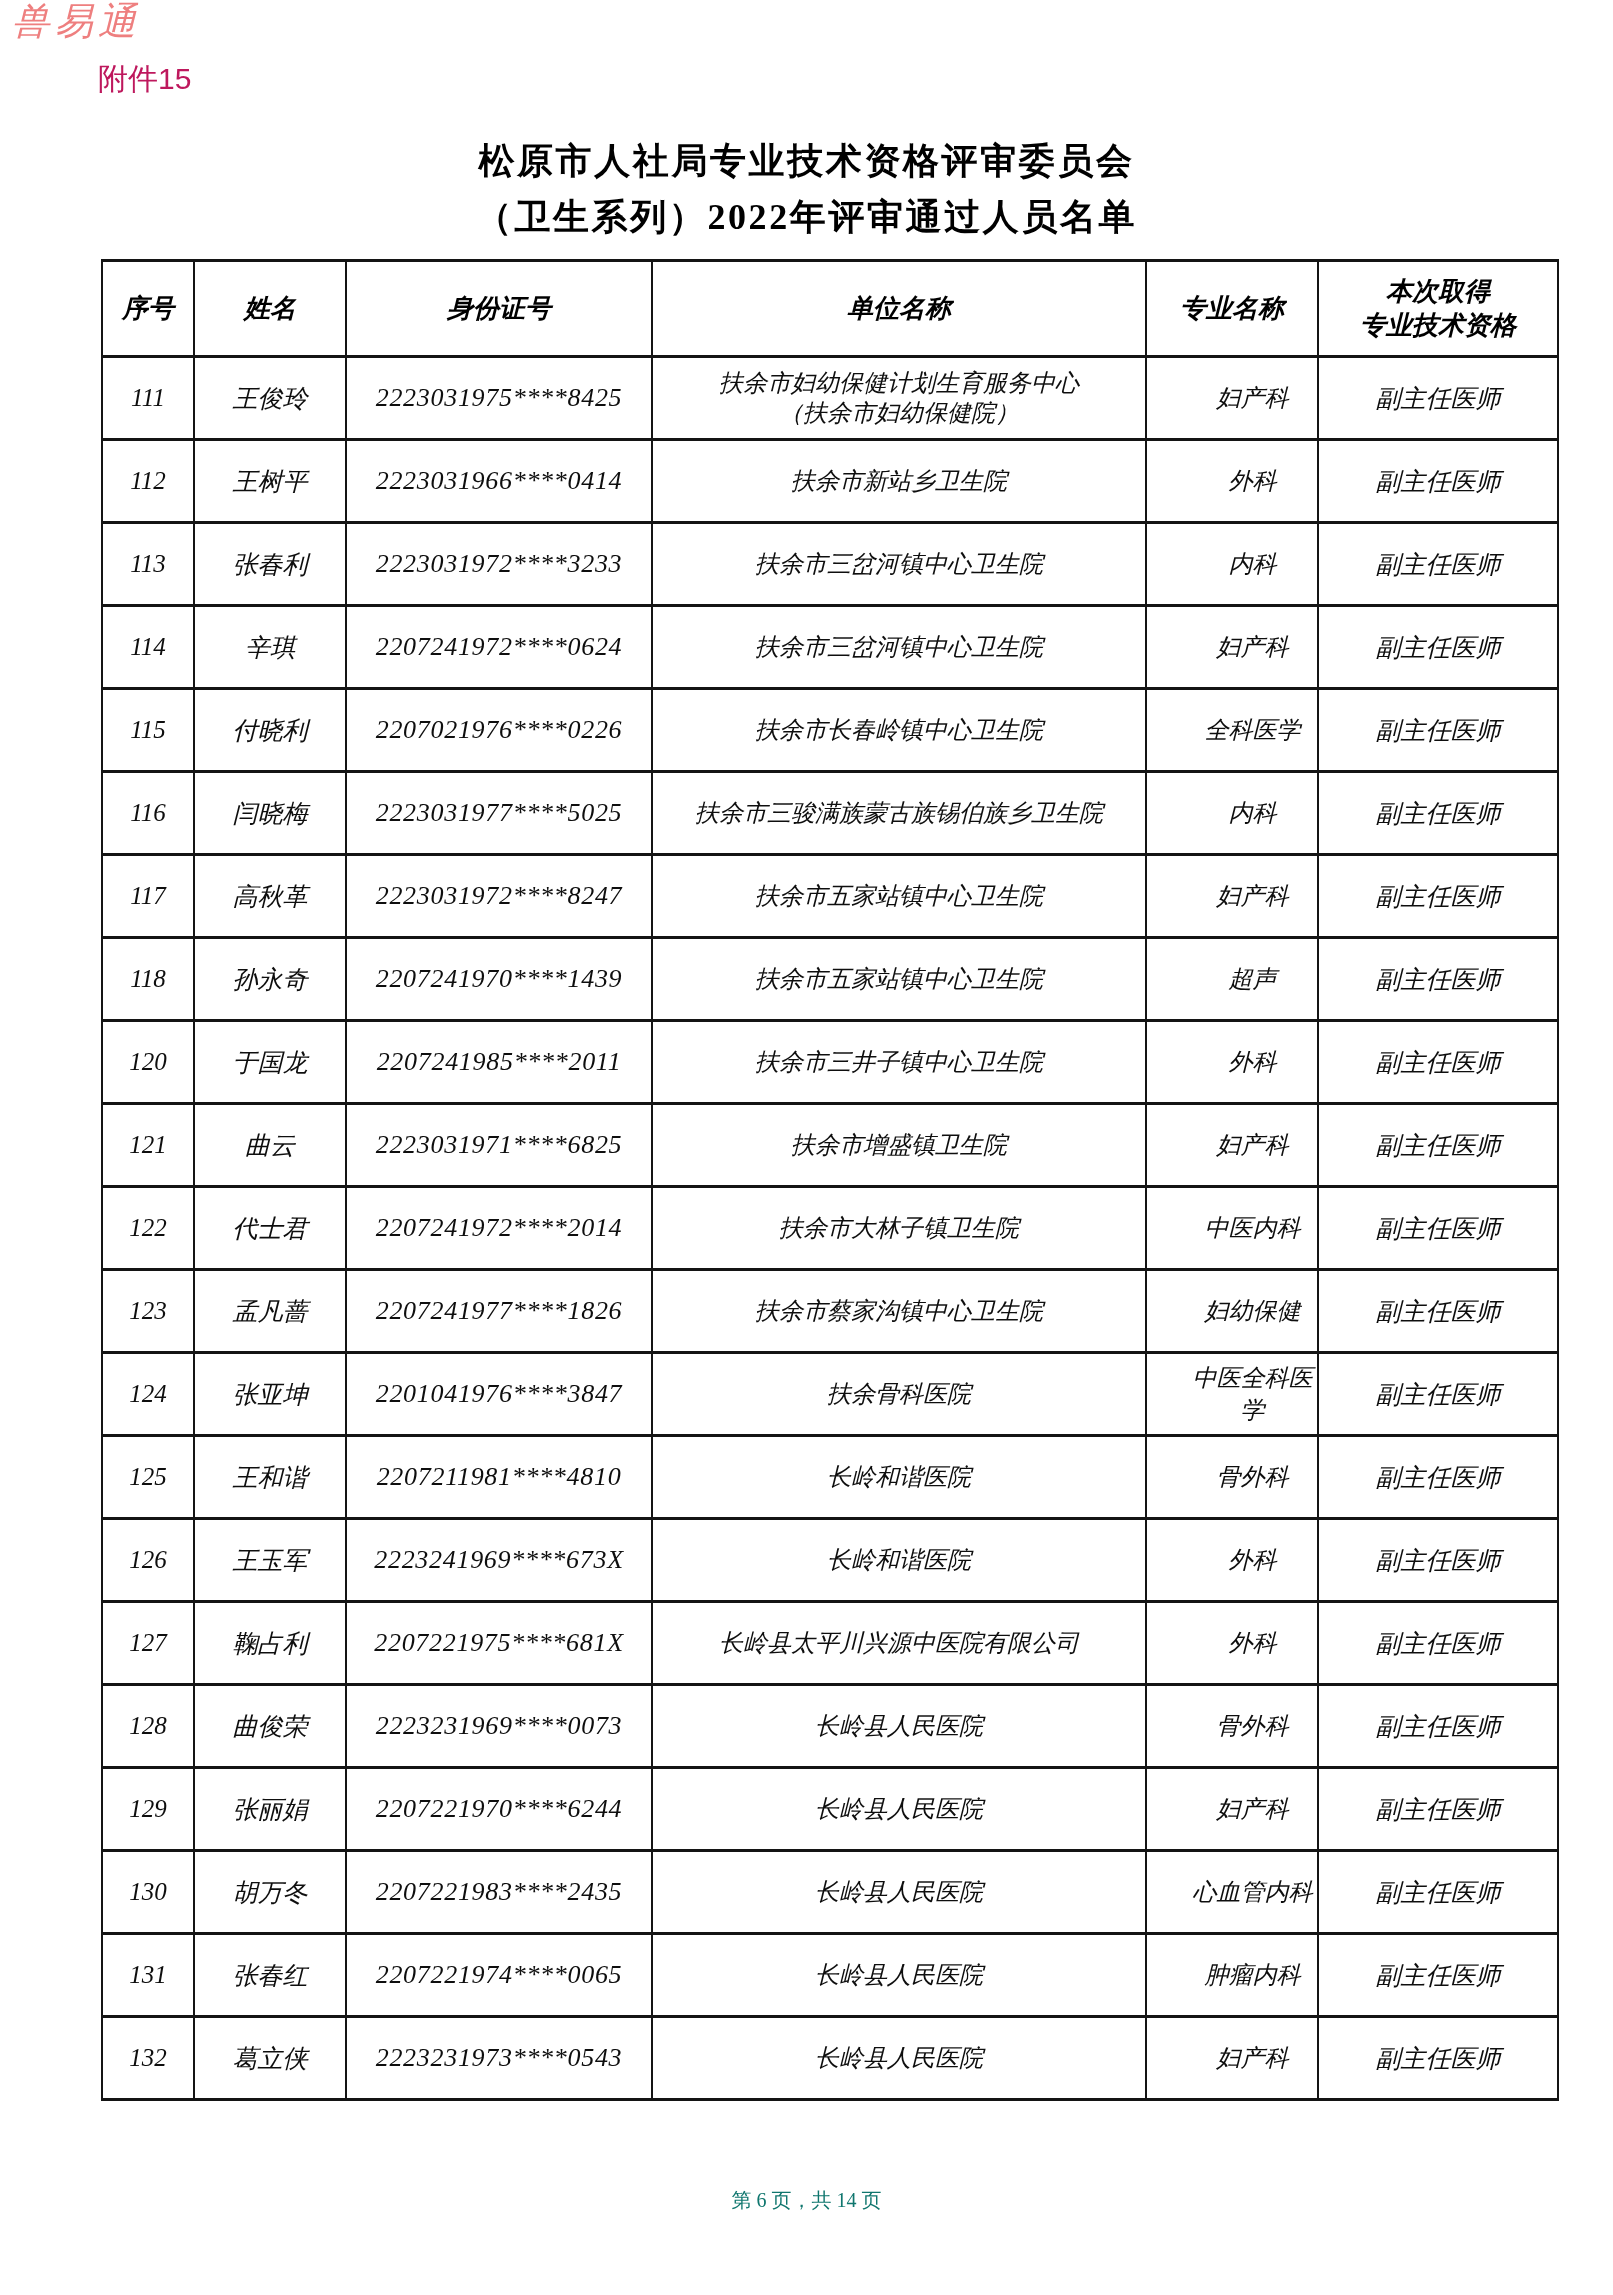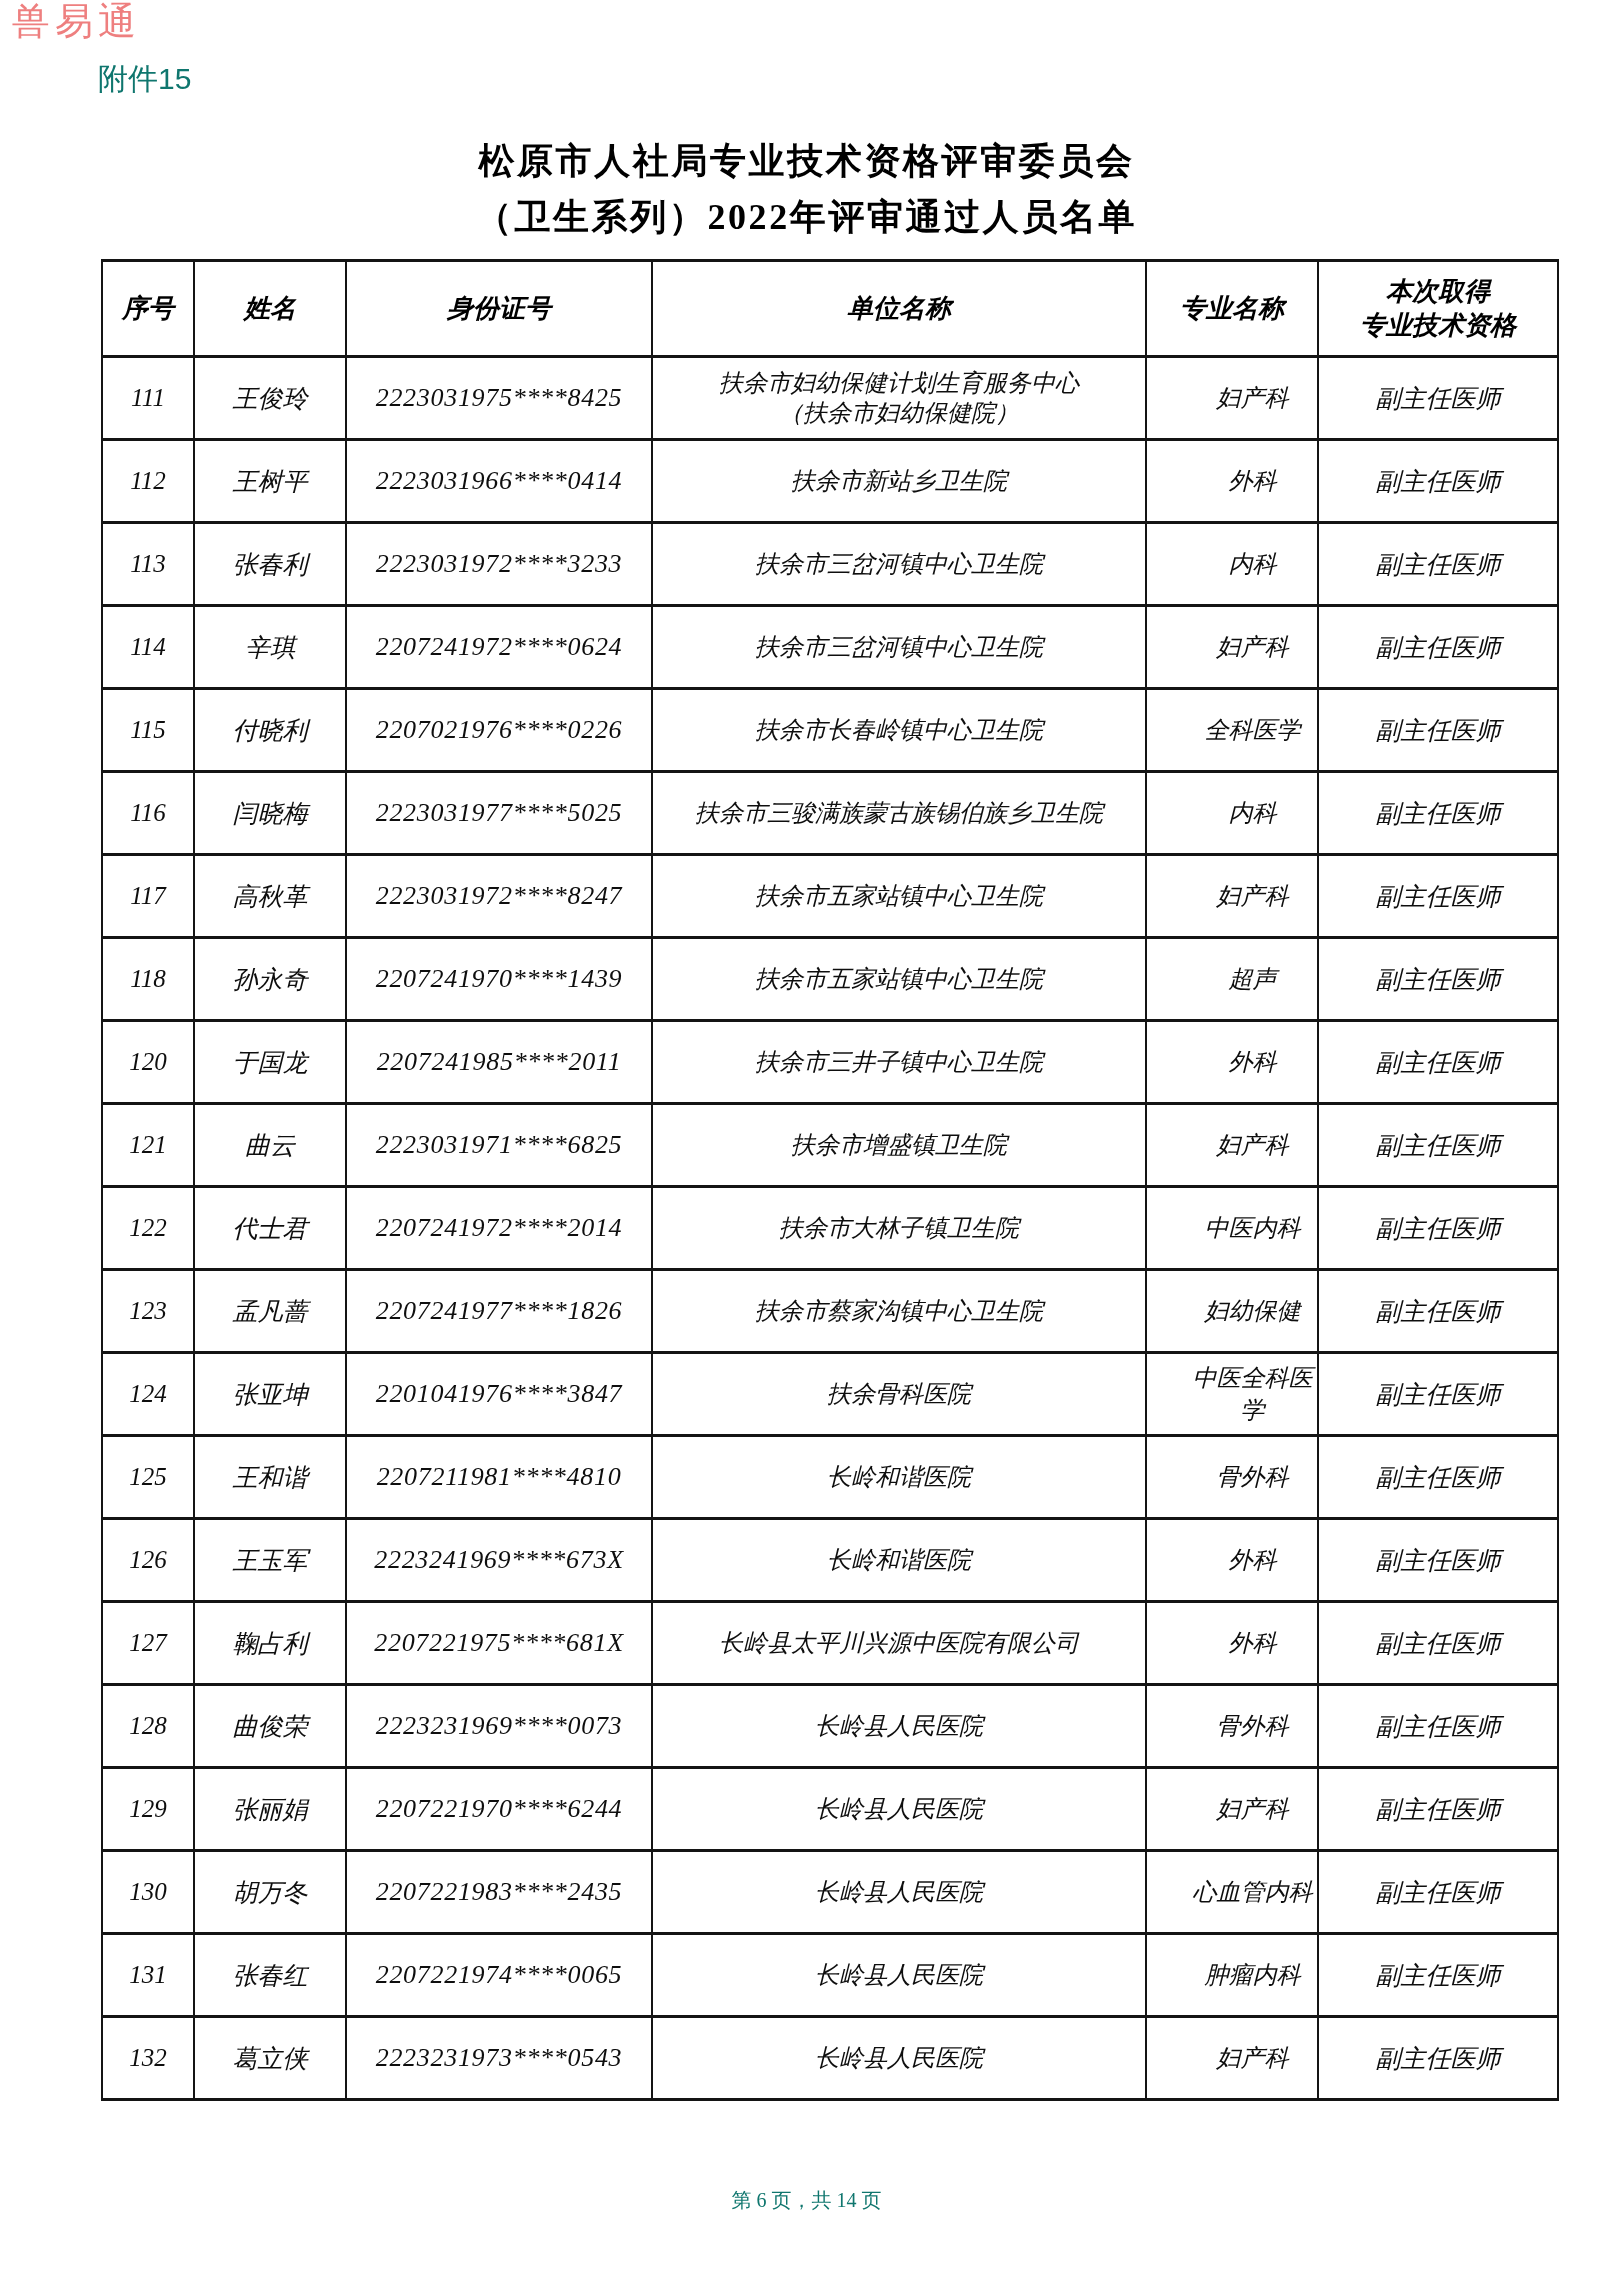--- a/index.html
+++ b/index.html
@@ -13,26 +13,27 @@
     overflow:hidden;
   }
   .watermark {
     position:absolute;
     left:11.7px; top:0px;
     font-size:38px;
     line-height:42px;
     color:#ee7f7f;
     letter-spacing:5.2px;
     font-family:"Liberation Serif", serif;
+    font-style:italic;
   }
   .attachment {
     position:absolute;
     left:98px; top:59px;
     font-size:30px;
-    color:#0f766e;
+    color:#be185d;
     font-family:"Liberation Sans", sans-serif;
   }
   .title-line {
     position:absolute;
     left:0; width:100%;
     text-align:center;
     font-size:36px;
     font-weight:bold;
     letter-spacing:2.6px;
     color:#000;

